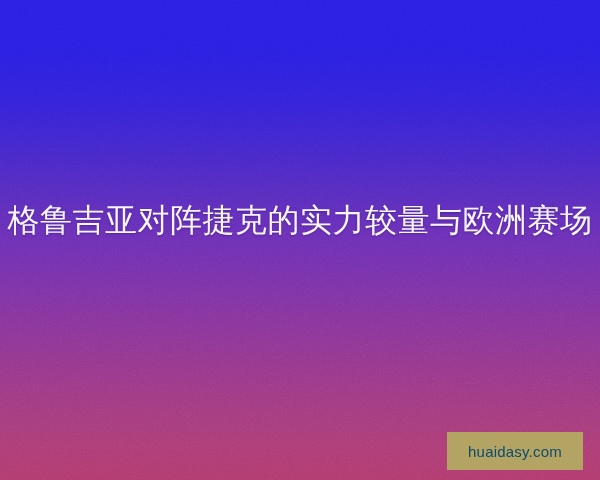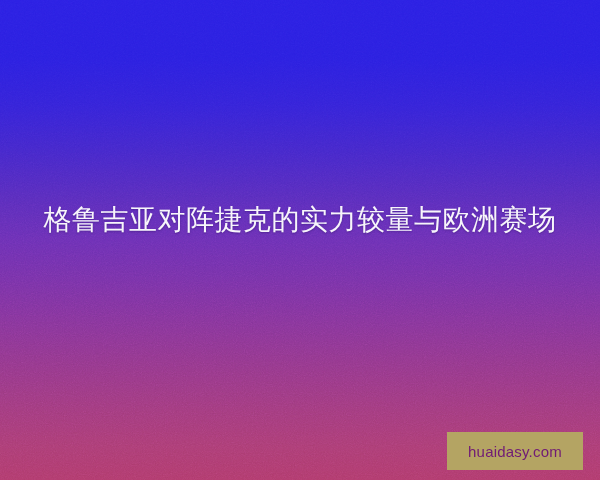--- a/index.html
+++ b/index.html
@@ -55,21 +55,21 @@
   }
 
   
   #headline {
     position: absolute;
     left: 0;
     right: 0;
     top: 199px;
     text-align: center;
     color: #f7f5fb;
-    font-size: 28px;
+    font-size: 32px;
     line-height: 42px;
     letter-spacing: 0.5px;
     font-weight: 400;
     text-shadow: 0 1px 2px rgba(20,0,60,0.30);
     white-space: nowrap;
   }
   #headline .hl-line {
     display: block;
   }
 
@@ -79,21 +79,21 @@
     left: 447px;
     top: 432px;
     width: 136px;
     height: 38px;
     background: #b4a463;
     display: flex;
     align-items: center;
     justify-content: center;
   }
   #watermark-text {
-    color: #701a75;
+    color: #0c4a6e;
     font-size: 15px;
     letter-spacing: 0.2px;
     font-weight: 400;
     font-family: "Liberation Sans", sans-serif;
   }
 </style>
 </head>
 <body>
 
 <div id="stage">

